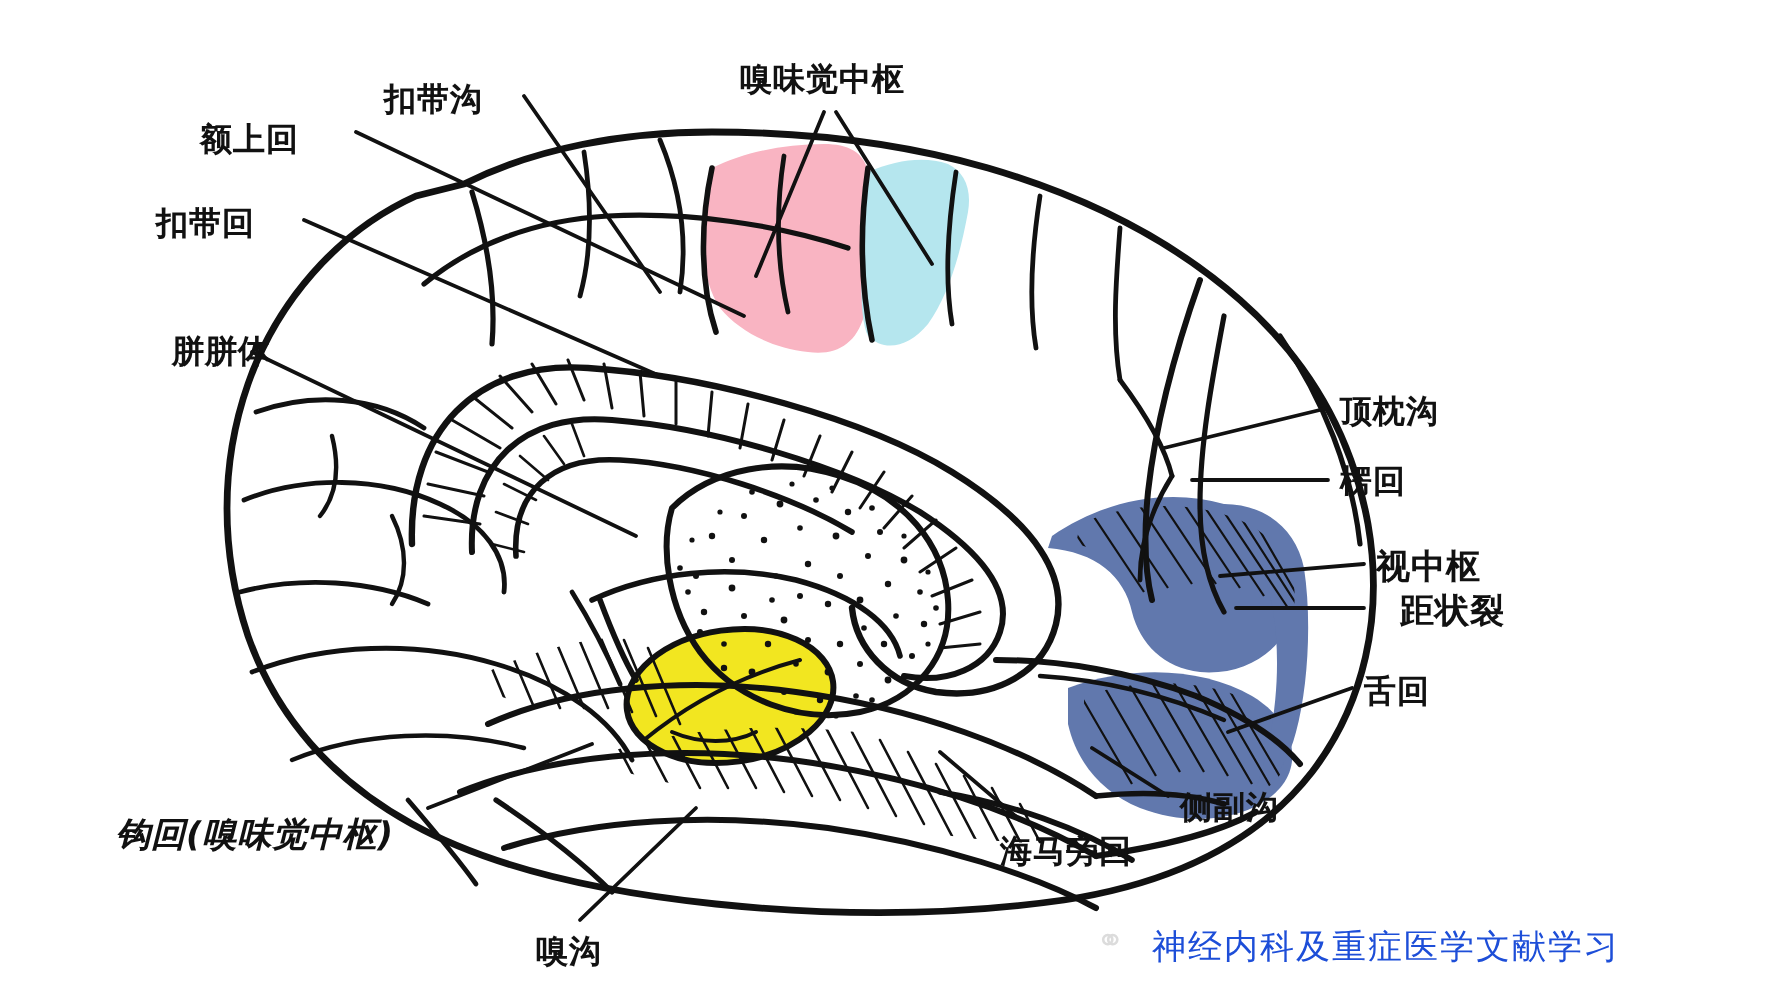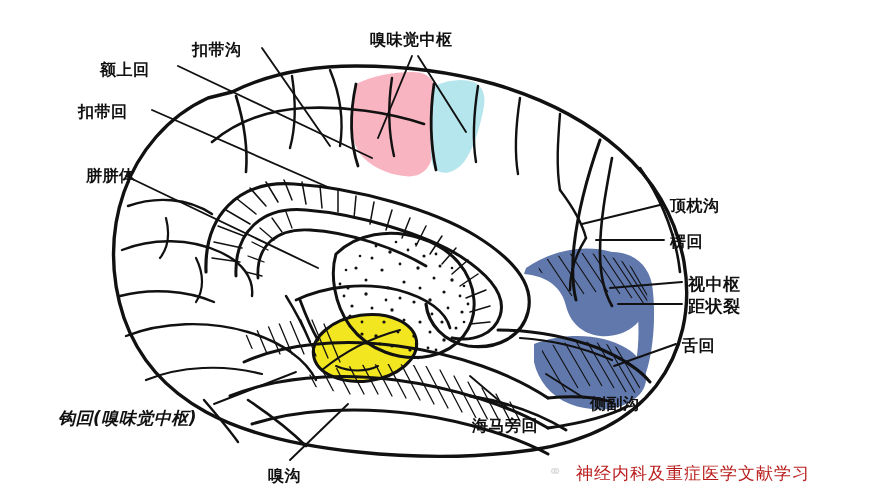--- a/index.html
+++ b/index.html
@@ -18,21 +18,21 @@
     white-space:nowrap;
     letter-spacing:0.5px;
     line-height:1;
   }
   .lbl-18{font-size:16px;}
   .lbl-17{font-size:17px;}
   .wm{
     position:absolute;
     font-family:Liberation Mono, monospace;
     font-size:17px;
-    color:#b91c1c;
+    color:#1d4ed8;
     white-space:nowrap;
     letter-spacing:1px;
     font-weight:400;
   }
   .wm-icon{
     position:absolute;
     color:#dcdcdc;
     font-size:17px;
   }
 </style>
@@ -305,22 +305,22 @@
 
 <div id="labels-layer">
     <div class="lbl lbl-18" style="left: 100px; top: 62px;">额上回</div>
     <div class="lbl lbl-18" style="left: 192px; top: 42px;">扣带沟</div>
     <div class="lbl lbl-18" style="left: 78px; top: 104px;">扣带回</div>
     <div class="lbl lbl-18" style="left: 50px; top: 168px; margin-left: 36px;">胼胼体</div>
     <div class="lbl lbl-18" style="left: 370px; top: 32px;">嗅味觉中枢</div>
     <div class="lbl lbl-18" style="left: 670px; top: 198px;">顶枕沟</div>
     <div class="lbl lbl-18" style="left: 670px; top: 234px; font-family: Liberation Serif, serif;">楞回</div>
     <div class="lbl lbl-17" style="left: 688px; top: 276px;">视中枢</div>
-    <div class="lbl lbl-17" style="left: 688px; top: 298px;">距状裂</div>
+    <div class="lbl lbl-17" style="left: 688px; top: 298px; padding-left: 12px;">距状裂</div>
     <div class="lbl lbl-18" style="left: 682px; top: 338px;">舌回</div>
     <div class="lbl lbl-17" style="left: 58px; top: 410px; font-style: italic;">钩回(嗅味觉中枢)</div>
     <div class="lbl lbl-18" style="left: 268px; top: 468px;">嗅沟</div>
-    <div class="lbl lbl-18" style="left: 472px; top: 418px;">海马旁回</div>
+    <div class="lbl lbl-18" style="left: 500px; top: 418px;">海马旁回</div>
     <div class="lbl lbl-18" style="left: 590px; top: 396px; text-align: right;">侧副沟</div>
   </div>
 
 <span class="wm-icon" style="left: 548px; top: 461px;">⚭</span>
 <span class="wm" style="left: 576px; top: 462px;">神经内科及重症医学文献学习</span>
 
 </body></html>

